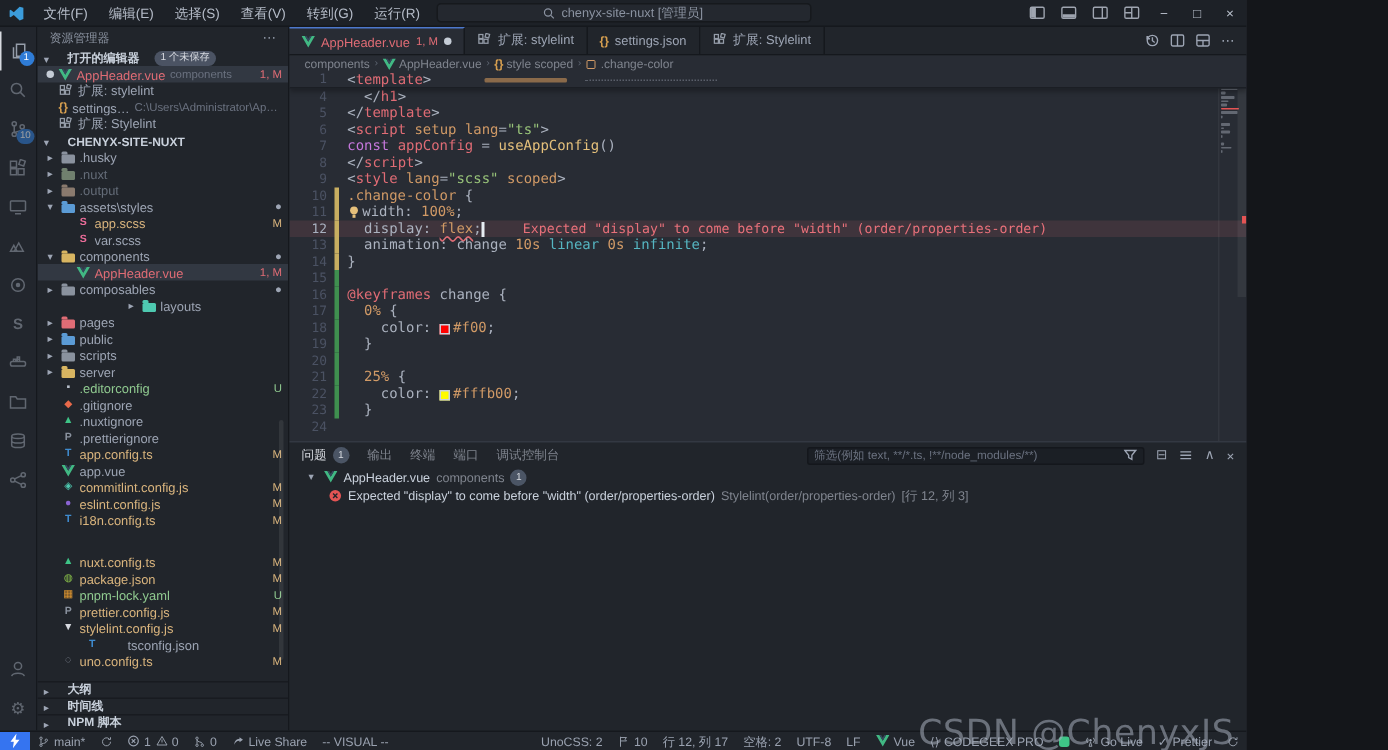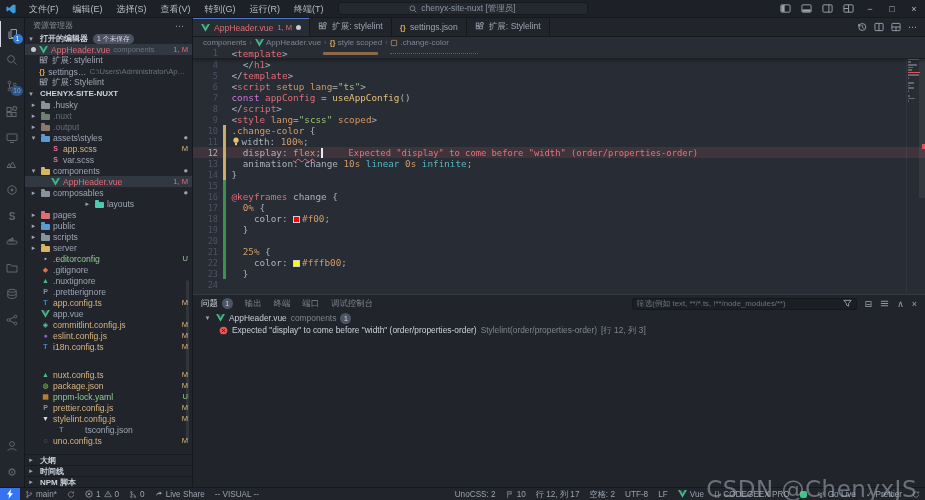--- a/index.html
+++ b/index.html
@@ -1,17 +1,17 @@
 <!DOCTYPE html>
 <html><head>
 <meta charset="utf-8">
 <style>
   html,body{margin:0;padding:0;background:#14161a;}
   *{box-sizing:border-box;}
-  #app{position:relative;width:925px;height:500px;background:#282c34;overflow:hidden;
+  #app{position:relative;width:831px;height:500px;background:#282c34;overflow:hidden;
        font-family:"Liberation Sans","DejaVu Sans",sans-serif;color:#9da5b4;font-size:9px;
        -webkit-font-smoothing:antialiased;}
   svg{display:block;}
   .ico{display:inline-flex;align-items:center;justify-content:center;flex:none;}
 
   
   #titlebar{height:18px;background:#1d2127;display:flex;align-items:center;border-bottom:1px solid #15181d;}
   #menubar{display:flex;align-items:center;gap:0;}
   .menu-item{padding:0 7px;height:18px;line-height:18px;color:#b6bdc9;cursor:default;}
   #nav-arrows{margin-left:12px;display:flex;gap:8px;color:#b6bdc9;font-size:10px;}
@@ -31,21 +31,21 @@
   .act-item{position:relative;width:25px;height:26px;display:flex;align-items:center;justify-content:center;opacity:.55;}
   .act-item.active{opacity:1;border-left:1.5px solid #d7dae0;}
   .act-badge{position:absolute;right:2px;bottom:3px;background:#2f7cd6;color:#fff;border-radius:6px;
     min-width:10px;height:10px;line-height:10px;font-size:6.5px;text-align:center;padding:0 2px;}
   #act-bottom{margin-top:auto;display:flex;flex-direction:column;align-items:center;padding-bottom:2px;}
 
   
   #sidebar{width:168px;background:#21252b;border-right:1px solid #15181d;display:flex;flex-direction:column;overflow:hidden;}
   #sidebar-title{height:15px;display:flex;align-items:center;padding:0 8px;font-size:8px;color:#8b93a1;flex:none;}
   #sidebar-title .dots{margin-left:auto;font-size:9px;}
-  .sec-head{height:11px;display:flex;align-items:center;font-weight:bold;color:#c9d1dc;font-size:8px;padding:0 2px;flex:none;gap:5px;}
+  .sec-head{height:11px;display:flex;align-items:flex-end;font-weight:bold;color:#c9d1dc;font-size:8px;padding:0 2px;flex:none;gap:10px;}
   .sec-head .chev{width:8px;text-align:center;color:#9da5b4;font-size:7px;}
   .pill{background:#4b5363;color:#d7dae0;border-radius:6px;font-size:6.8px;font-weight:normal;padding:0 4px;height:10px;line-height:10px;}
   .oe-row,.tree-row{height:11px;display:flex;align-items:center;gap:3px;padding-right:4px;flex:none;font-size:8.6px;color:#9da5b4;}
   .oe-row{padding-left:6px;}
   .oe-row.active,.tree-row.selected{background:#323842;}
   .dirty-dot{width:5px;height:5px;border-radius:50%;background:#c5ccd6;flex:none;}
   .lbl{white-space:nowrap;overflow:hidden;text-overflow:ellipsis;}
   .detail{color:#6b7280;font-size:7.6px;white-space:nowrap;overflow:hidden;text-overflow:ellipsis;}
   .right-badge{margin-left:auto;font-size:7.6px;flex:none;}
   .c-mod{color:#d9b47d;} .c-unt{color:#8fc98f;} .c-err{color:#e06c75;} .c-dim{color:#646c78;} .c-dot{color:#9da5b4;}

